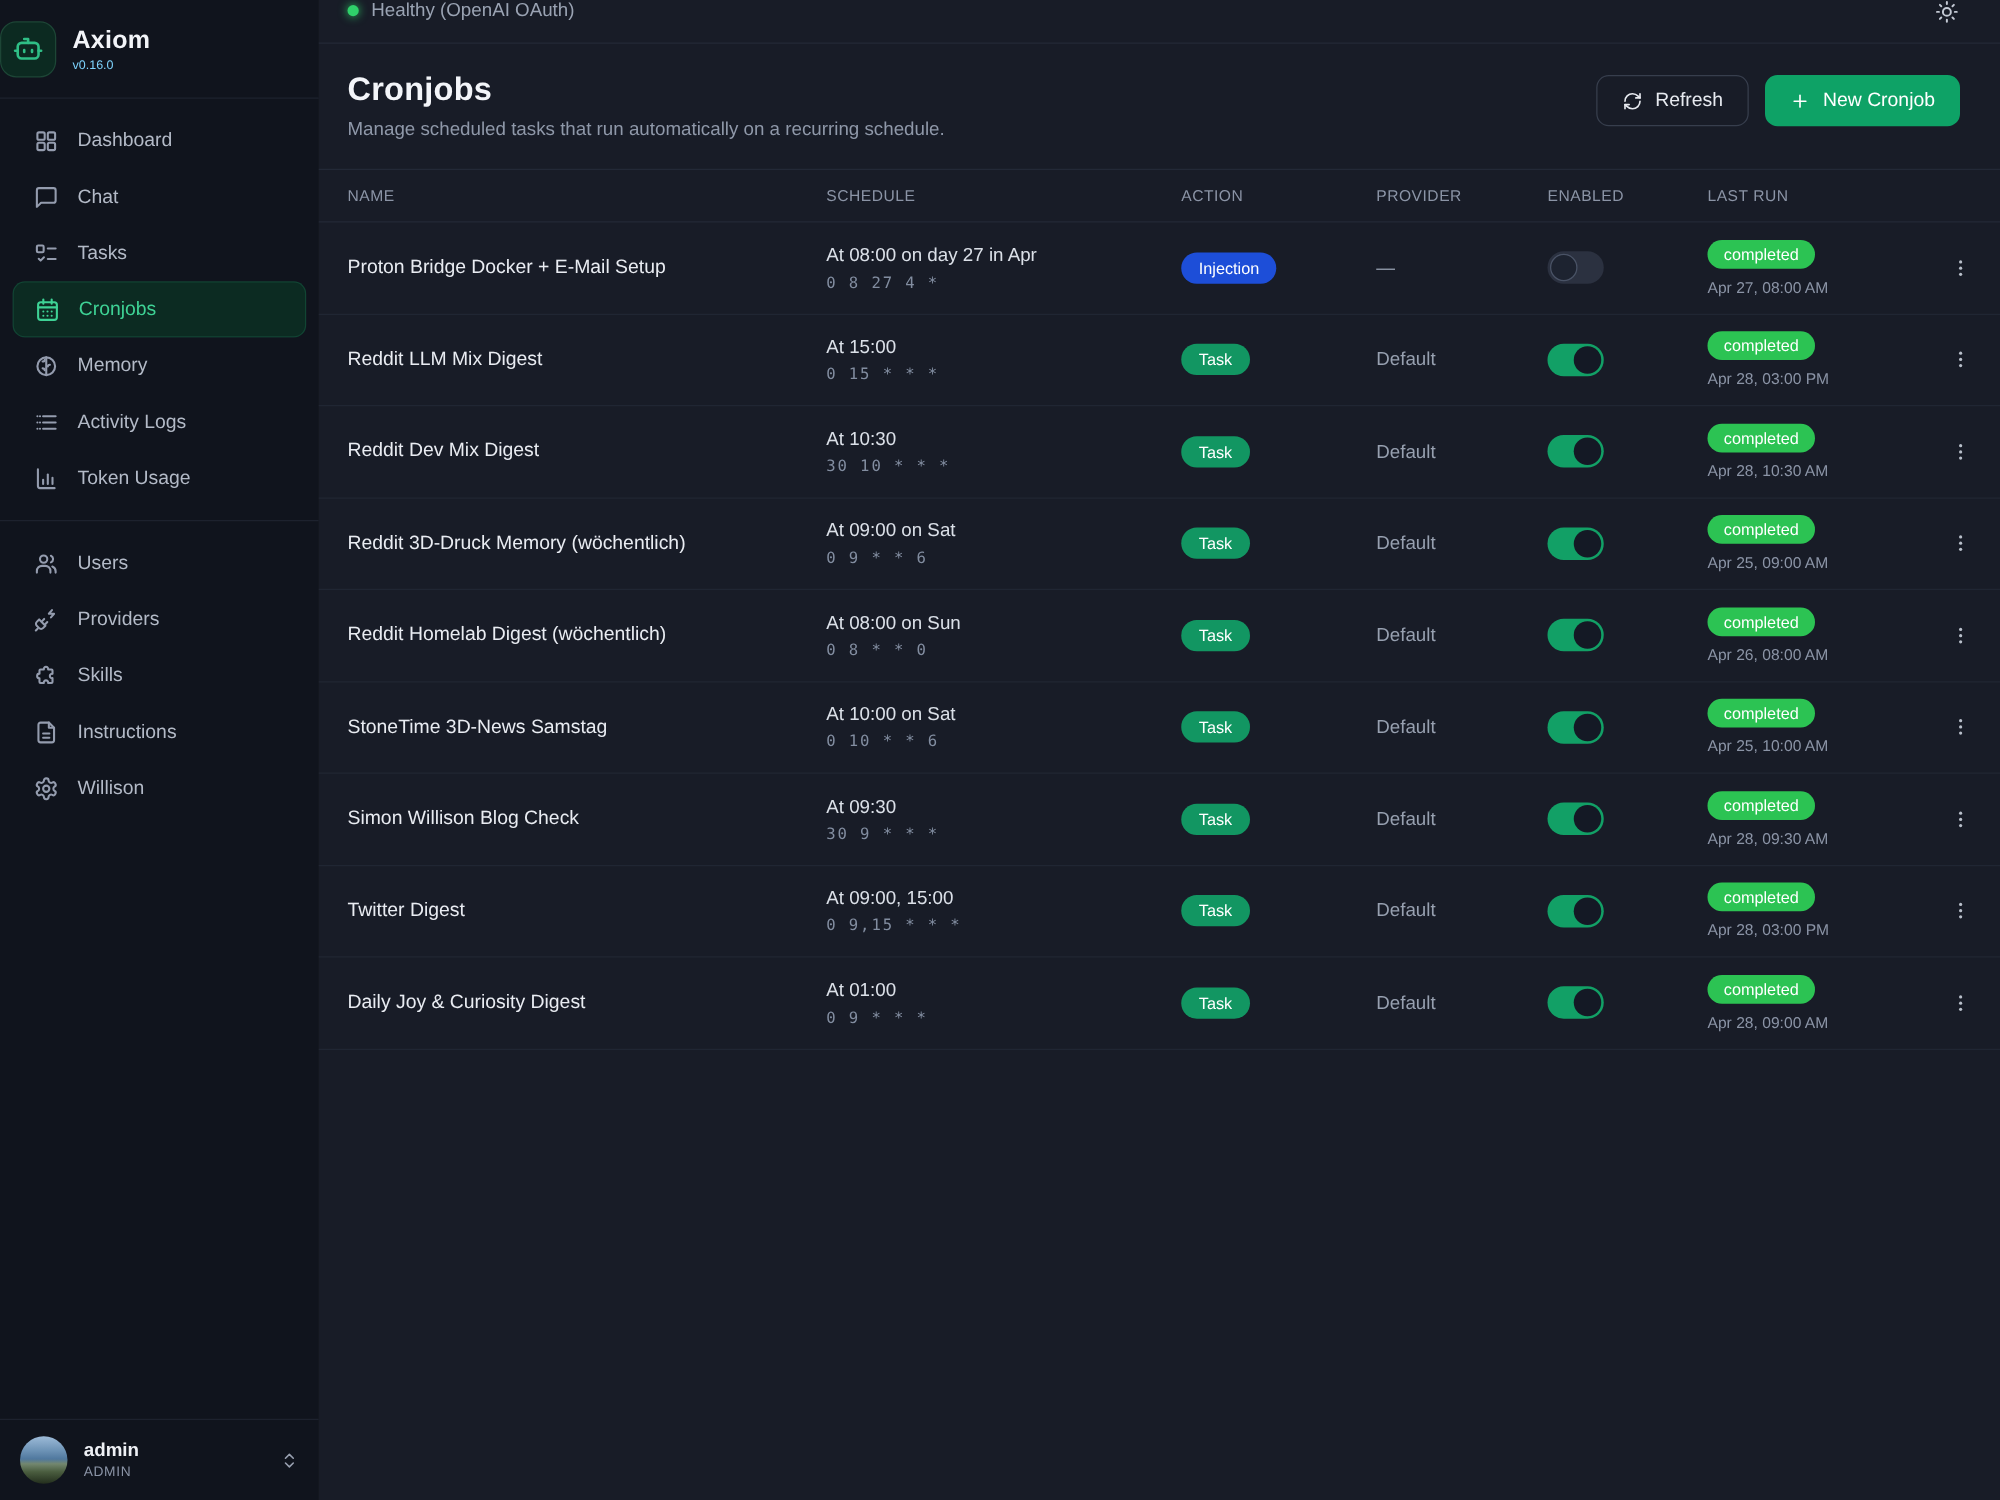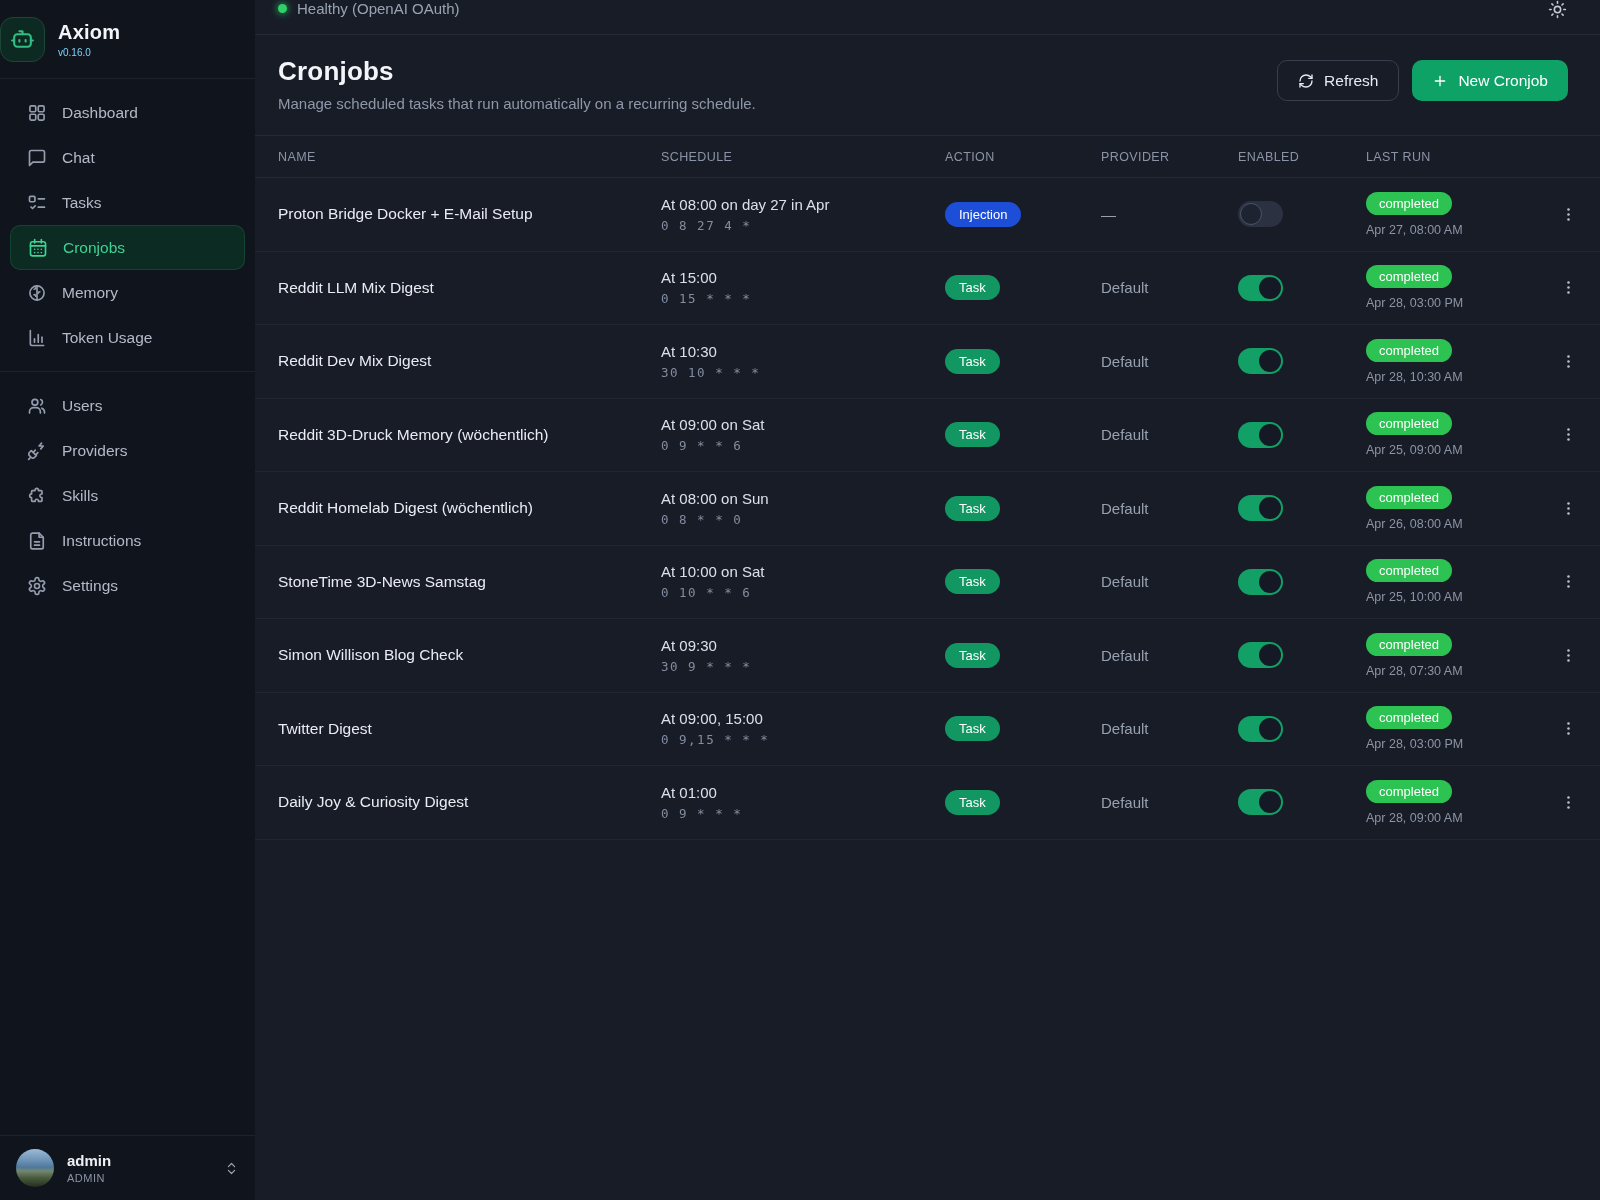--- a/index.html
+++ b/index.html
@@ -150,20 +150,36 @@
             <circle cx="12" cy="12" r="8.5"></circle>
             <path d="M12 3.5v17"></path>
             <path d="M8.5 7.5c1.4 0 2-.8 2-1.8"></path>
             <path d="M15.5 10.5c-1.4 0-2 .8-2 1.8"></path>
             <path d="M8.5 14c1.4 0 2 .8 2 1.8"></path>
           </svg>
         </span>
     <span class="nav-label">Memory</span>
   </div>
 
+  <div class="nav-item">
+    <span class="nav-icon">
+          <svg xmlns="http://www.w3.org/2000/svg" viewBox="0 0 24 24" fill="none" stroke="currentColor" stroke-width="2" stroke-linecap="round" stroke-linejoin="round">
+            <path d="M9 6h12"></path>
+            <path d="M9 12h12"></path>
+            <path d="M9 18h12"></path>
+            <path d="M3.5 6h.01"></path>
+            <path d="M3.5 12h.01"></path>
+            <path d="M3.5 18h.01"></path>
+            <path d="M6 6h.01"></path>
+            <path d="M6 12h.01"></path>
+            <path d="M6 18h.01"></path>
+          </svg>
+        </span>
+    <span class="nav-label">Activity Logs</span>
+  </div>
 
   <div class="nav-item">
     <span class="nav-icon">
           <svg xmlns="http://www.w3.org/2000/svg" viewBox="0 0 24 24" fill="none" stroke="currentColor" stroke-width="2" stroke-linecap="round" stroke-linejoin="round">
             <path d="M4 3v16a2 2 0 0 0 2 2h14"></path>
             <path d="M9 17v-4"></path>
             <path d="M13.5 17V8"></path>
             <path d="M18 17v-6"></path>
           </svg>
         </span>
@@ -218,21 +234,21 @@
     <span class="nav-label">Instructions</span>
   </div>
 
   <div class="nav-item">
     <span class="nav-icon">
           <svg xmlns="http://www.w3.org/2000/svg" viewBox="0 0 24 24" fill="none" stroke="currentColor" stroke-width="2" stroke-linecap="round" stroke-linejoin="round">
             <path d="M12.22 2h-.44a2 2 0 0 0-2 2v.18a2 2 0 0 1-1 1.73l-.43.25a2 2 0 0 1-2 0l-.15-.08a2 2 0 0 0-2.73.73l-.22.38a2 2 0 0 0 .73 2.73l.15.1a2 2 0 0 1 1 1.72v.51a2 2 0 0 1-1 1.74l-.15.09a2 2 0 0 0-.73 2.73l.22.38a2 2 0 0 0 2.73.73l.15-.08a2 2 0 0 1 2 0l.43.25a2 2 0 0 1 1 1.73V20a2 2 0 0 0 2 2h.44a2 2 0 0 0 2-2v-.18a2 2 0 0 1 1-1.73l.43-.25a2 2 0 0 1 2 0l.15.08a2 2 0 0 0 2.73-.73l.22-.39a2 2 0 0 0-.73-2.73l-.15-.08a2 2 0 0 1-1-1.74v-.5a2 2 0 0 1 1-1.74l.15-.09a2 2 0 0 0 .73-2.73l-.22-.38a2 2 0 0 0-2.73-.73l-.15.08a2 2 0 0 1-2 0l-.43-.25a2 2 0 0 1-1-1.73V4a2 2 0 0 0-2-2z"></path>
             <circle cx="12" cy="12" r="3"></circle>
           </svg>
         </span>
-    <span class="nav-label">Settings</span>
+    <span class="nav-label">Willison</span>
   </div>
 </nav>
   <div class="sidebar-spacer"></div>
   <div class="user-row">
     <div class="avatar"></div>
     <div>
       <div class="user-name">admin</div>
       <div class="user-role">ADMIN</div>
     </div>
     <span class="user-chevrons">
@@ -482,21 +498,21 @@
     </div>
     <div><span class="badge action-badge badge-task">Task</span></div>
     <div class="cell-provider">Default</div>
     <div>
       <div class="toggle on">
             <div class="knob"></div>
           </div>
     </div>
     <div>
       <span class="badge badge-completed">completed</span>
-      <div class="lastrun-time">Apr 28, 07:30 AM</div>
+      <div class="lastrun-time">Apr 28, 09:30 AM</div>
     </div>
     <div class="kebab">
       <span class="icon-slot" style="display:flex">
             <svg xmlns="http://www.w3.org/2000/svg" viewBox="0 0 24 24" fill="currentColor">
               <circle cx="12" cy="5" r="1.8"></circle>
               <circle cx="12" cy="12" r="1.8"></circle>
               <circle cx="12" cy="19" r="1.8"></circle>
             </svg>
           </span>
     </div>

